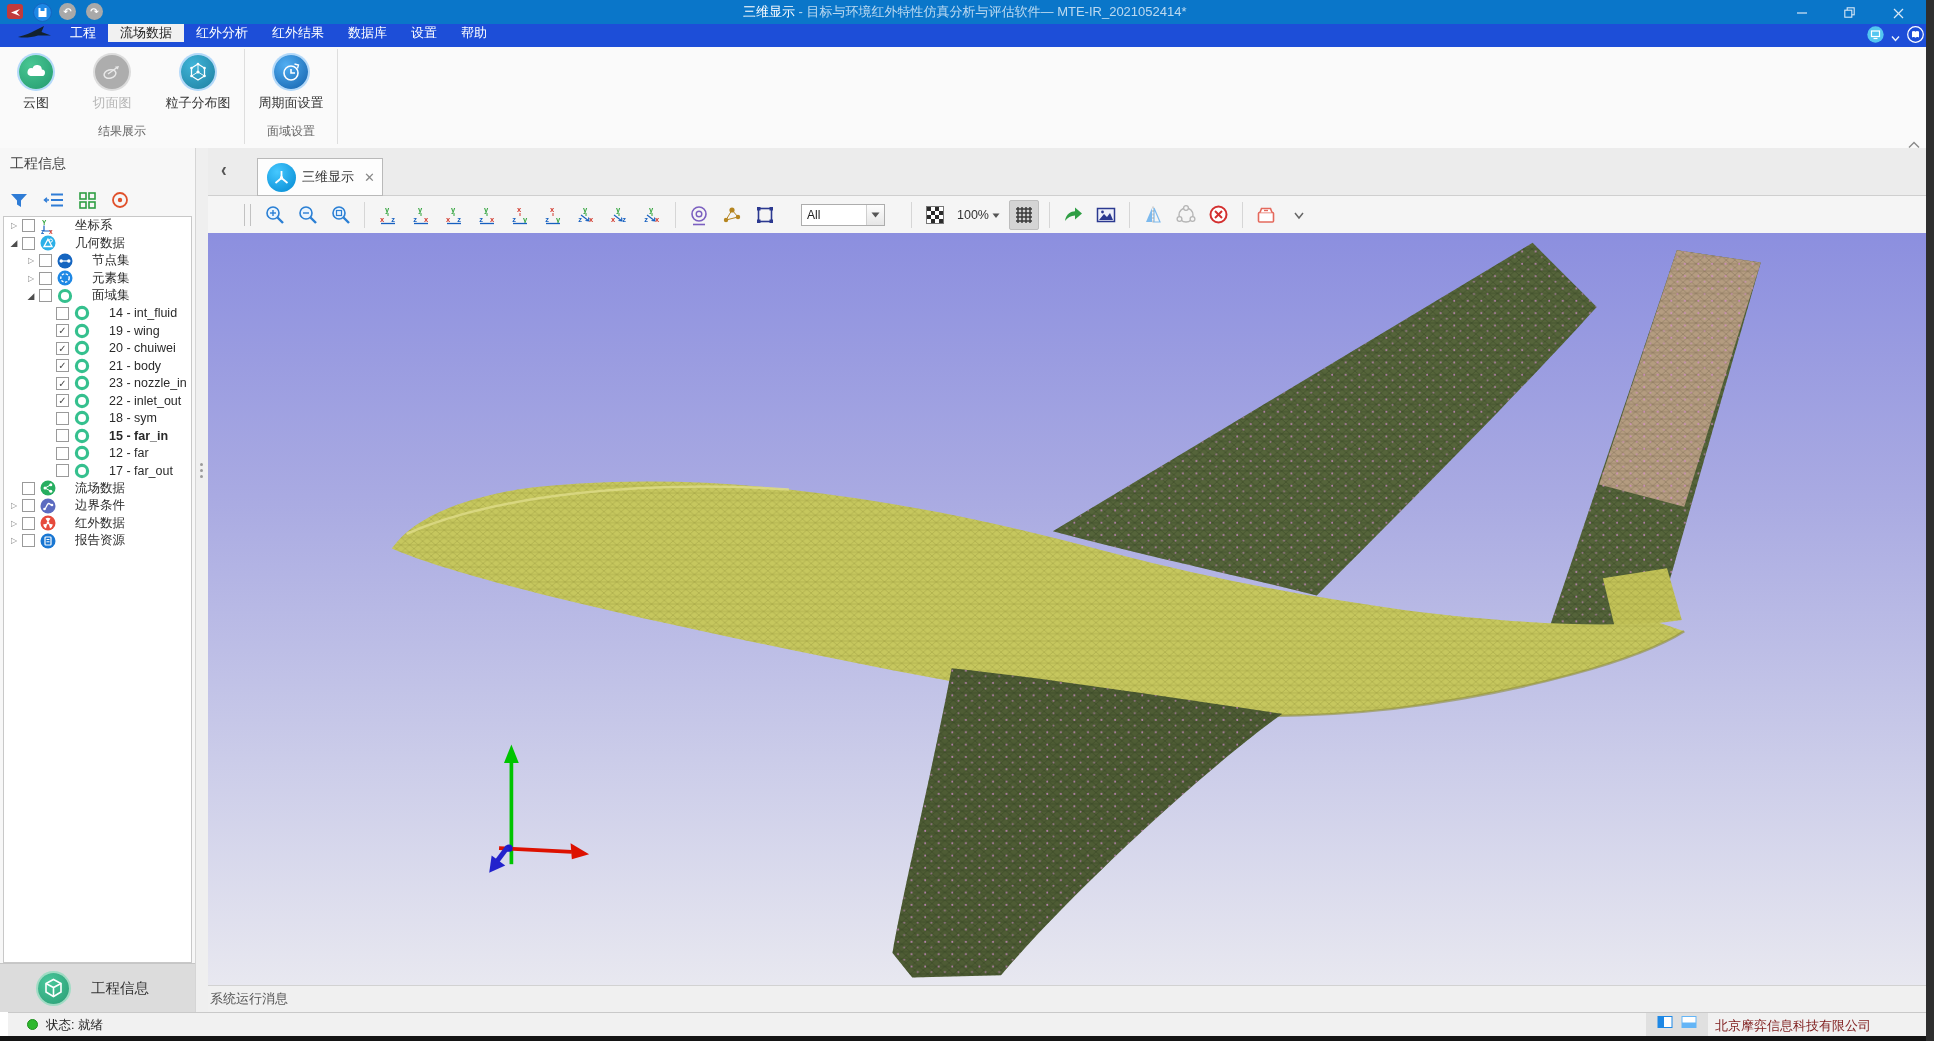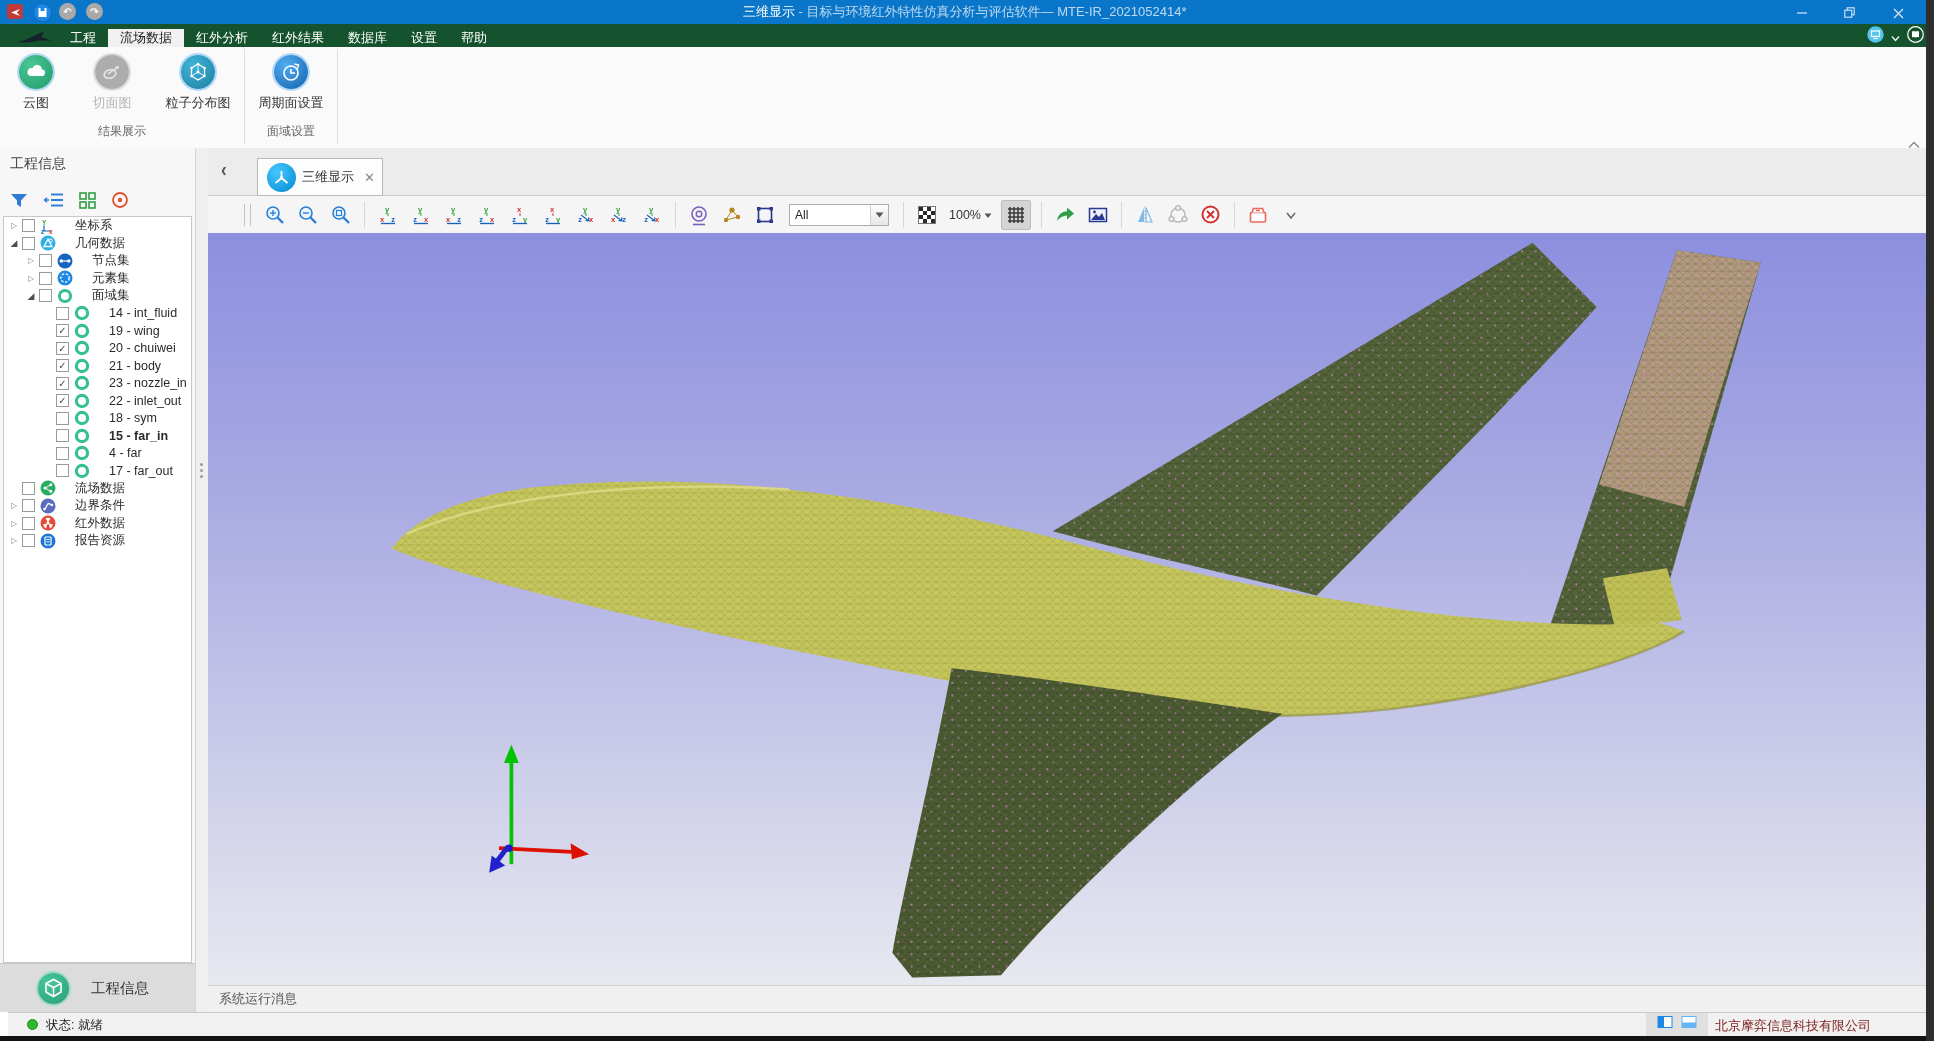--- a/index.html
+++ b/index.html
@@ -10,21 +10,21 @@
   .titlebar{left:0;top:0;width:100%;height:24px;background:#0a76c9}
   .qbtn{display:inline-flex;align-items:center;justify-content:center}
   .qa-red{left:7px;top:4px;width:16px;height:15px;background:#c13a3a;border-radius:3px}
   .qa-circle{width:17px;height:17px;border-radius:50%;top:3px;color:#fff;font-size:10px;font-weight:bold}
   .qa-save{left:33px;background:#1e88e5;border:1px solid #1565c0}
   .qa-gray{background:#a9a9a9}
   .title-text{left:743px;top:0;height:24px;line-height:24px;font-size:13px;color:#fff;white-space:nowrap}
   .title-text .tail{color:rgba(255,255,255,.72)}
   .winctl{top:6px;width:22px;height:14px;display:flex;align-items:center;justify-content:center}
   
-  .menubar{left:0;top:24px;width:100%;height:23px;background:#14532d;display:flex;align-items:flex-end}
+  .menubar{left:0;top:24px;width:100%;height:23px;background:#1d4ed8;display:flex;align-items:flex-start}
   .logo{width:46px;margin-left:12px;display:flex;align-items:center;justify-content:center}
   .mtab{padding:0 12px;display:flex;align-items:center;color:#fff;font-size:13px;cursor:default}
   .mtab.active{background:#f1f1f1;color:#222}
   .menu-right{right:10px;top:26px;display:flex;align-items:center;gap:7px}
   
   .ribbon{left:0;top:47px;width:100%;height:101px;background:#fafafa;border-bottom:1px solid #dcdcdc}
   .ribbon-groups{display:flex;height:100%}
   .rgroup{display:flex;flex-direction:column;border-right:1px solid #dedede;height:95px;margin-top:2px}
   .rbtns{display:flex;flex:1;justify-content:center;align-items:flex-start;padding-top:6px;gap:4px}
   .rbtn{display:flex;flex-direction:column;align-items:center;width:72px;cursor:default}
@@ -71,30 +71,30 @@
                display:flex;align-items:center;justify-content:center}
   .doctab-label{margin-left:6px;font-size:13px;color:#333}
   .doctab-close{margin-left:10px;color:#888;font-size:13px;font-weight:bold}
   
   .vtoolbar{position:absolute;left:0;top:48px;width:100%;height:37px;background:#f5f5f5;display:flex;align-items:center;
             gap:7px;padding-left:36px;box-sizing:border-box}
   .tbi{display:flex;align-items:center;justify-content:center;width:26px;height:26px;border-radius:2px}
   .tbi.pressed{background:#d4d4d4;border:1px solid #bdbdbd;box-sizing:border-box;width:30px;height:30px}
   .vsep{width:1px;height:26px;background:#d6d6d6;margin:0 3px}
   .vhandle{width:5px;height:22px;border-left:1px solid #c2c2c2;border-right:1px solid #c2c2c2;margin-right:4px}
-  .combo{width:100px;height:22px;background:#fff;border:1px solid #adadad;display:flex;box-sizing:border-box;margin:0 4px}
+  .combo{width:84px;height:22px;background:#fff;border:1px solid #adadad;display:flex;box-sizing:border-box;margin:0 16px}
   .combo-val{flex:1;font-size:12px;color:#222;padding:3px 0 0 5px}
   .combo-btn{width:17px;border-left:1px solid #cfcfcf;background:linear-gradient(#fdfdfd,#e6e6e6);display:flex;align-items:center;justify-content:center}
   .zoomval{font-size:12.5px;color:#333;display:flex;align-items:center;gap:3px;margin:0 2px}
   
   .viewport{position:absolute;left:0;top:85px;width:100%;height:752px;
             background:linear-gradient(180deg,#8c8fdf 0%,#a9aae2 35%,#cbcce9 70%,#e8e8f0 100%)}
   .msgbar{position:absolute;left:0;bottom:0;width:100%;height:27px;background:#f0f0f0;border-top:1px solid #d2d2d2;
           box-sizing:border-box;display:flex;align-items:center}
-  .msgbar span{margin-left:11px;font-size:13px;color:#555}
+  .msgbar span{margin-left:2px;font-size:13px;color:#555}
   
   .statusbar{left:8px;top:1012px;width:100%;height:24px;background:#f1f1f1;border-top:1px solid #c9c9c9;box-sizing:border-box}
   .stdot{position:absolute;left:19px;top:6px;width:11px;height:11px;border-radius:50%;background:#2eb82e;border:1px solid #1f8f1f;box-sizing:border-box}
   .sttext{position:absolute;left:38px;top:4px;font-size:12.5px;color:#222}
   .stseg{position:absolute;left:1638px;top:0;width:62px;height:23px;background:#e0e0e0;display:flex;align-items:center;justify-content:center;gap:8px}
   .company{position:absolute;left:1707px;top:4px;font-size:13px;color:#7f1d1d}
   .bottomedge{left:0;top:1036px;width:100%;height:5px;background:#141414}
   .rightedge{right:0;top:0;width:8px;height:1041px;background:#2e2e2e;z-index:60}
 </style>
 </head>
@@ -408,21 +408,21 @@
         <span class="tlabel">15 - far_in</span>
       </div>
       <div class="trow" style="padding-left: 38px;">
         <span class="arrow"></span>
         <span class="cb"></span>
         <span class="tico">
           <svg width="16" height="16">
             <circle cx="8" cy="8" r="5.6" fill="none" stroke="#35c08e" stroke-width="3.2"></circle>
           </svg>
         </span>
-        <span class="tlabel">4 - far</span>
+        <span class="tlabel">12 - far</span>
       </div>
       <div class="trow" style="padding-left: 38px;">
         <span class="arrow"></span>
         <span class="cb"></span>
         <span class="tico">
           <svg width="16" height="16">
             <circle cx="8" cy="8" r="5.6" fill="none" stroke="#35c08e" stroke-width="3.2"></circle>
           </svg>
         </span>
         <span class="tlabel">17 - far_out</span>

